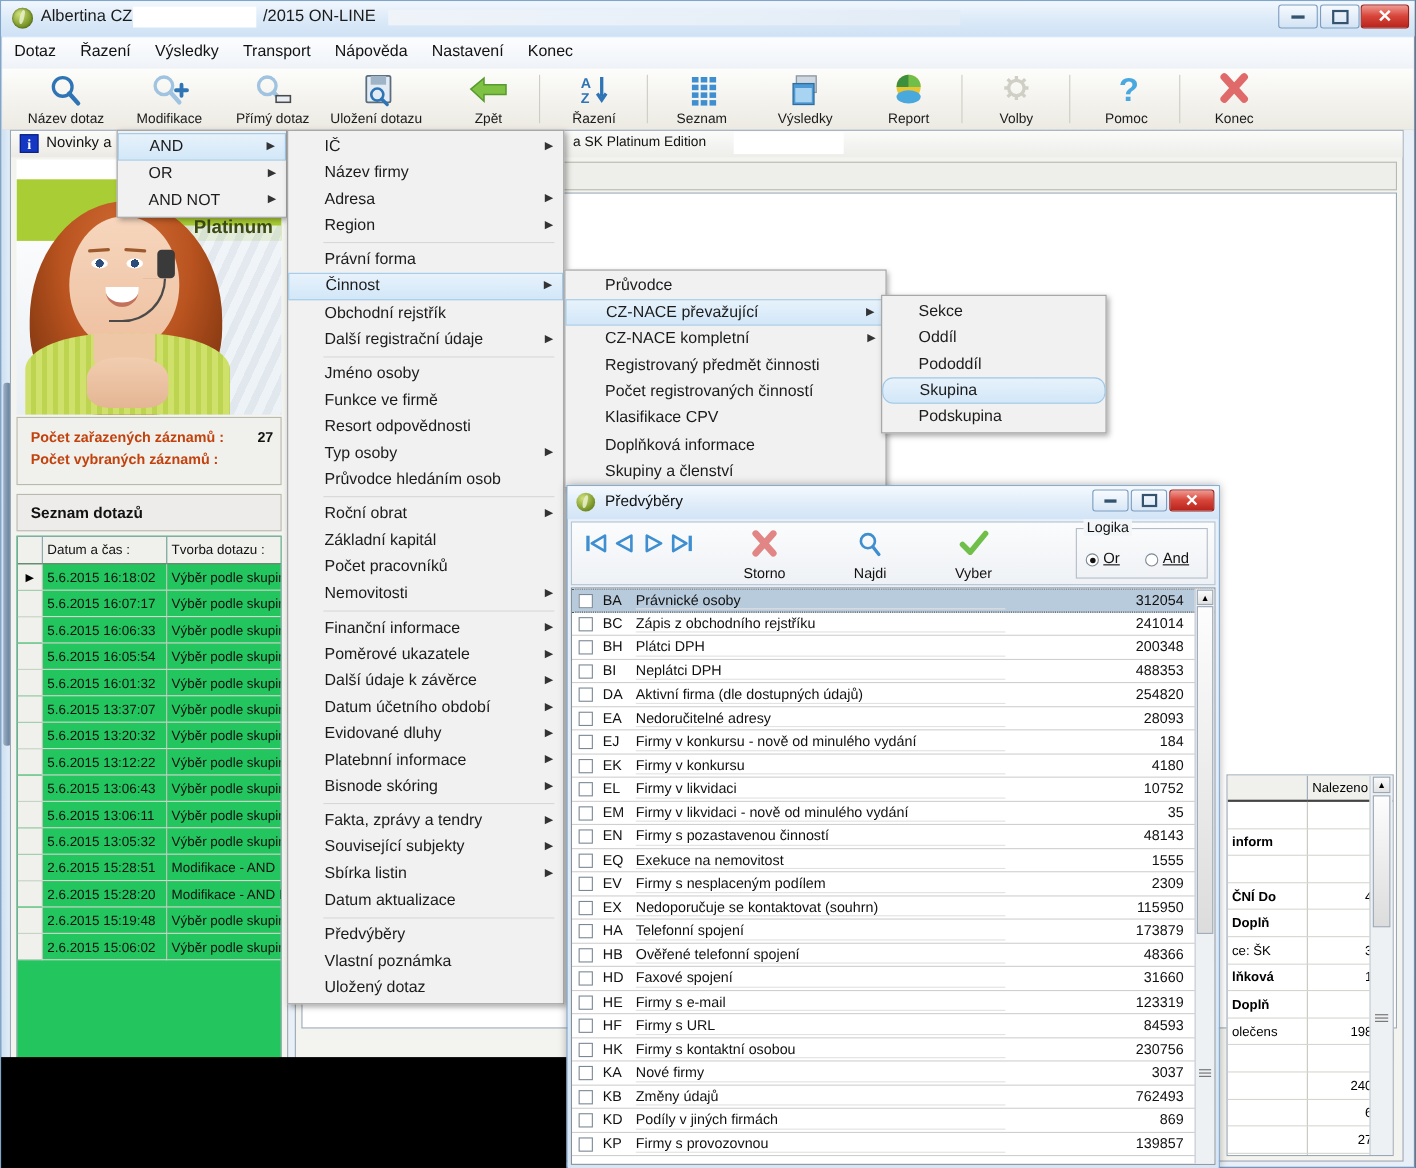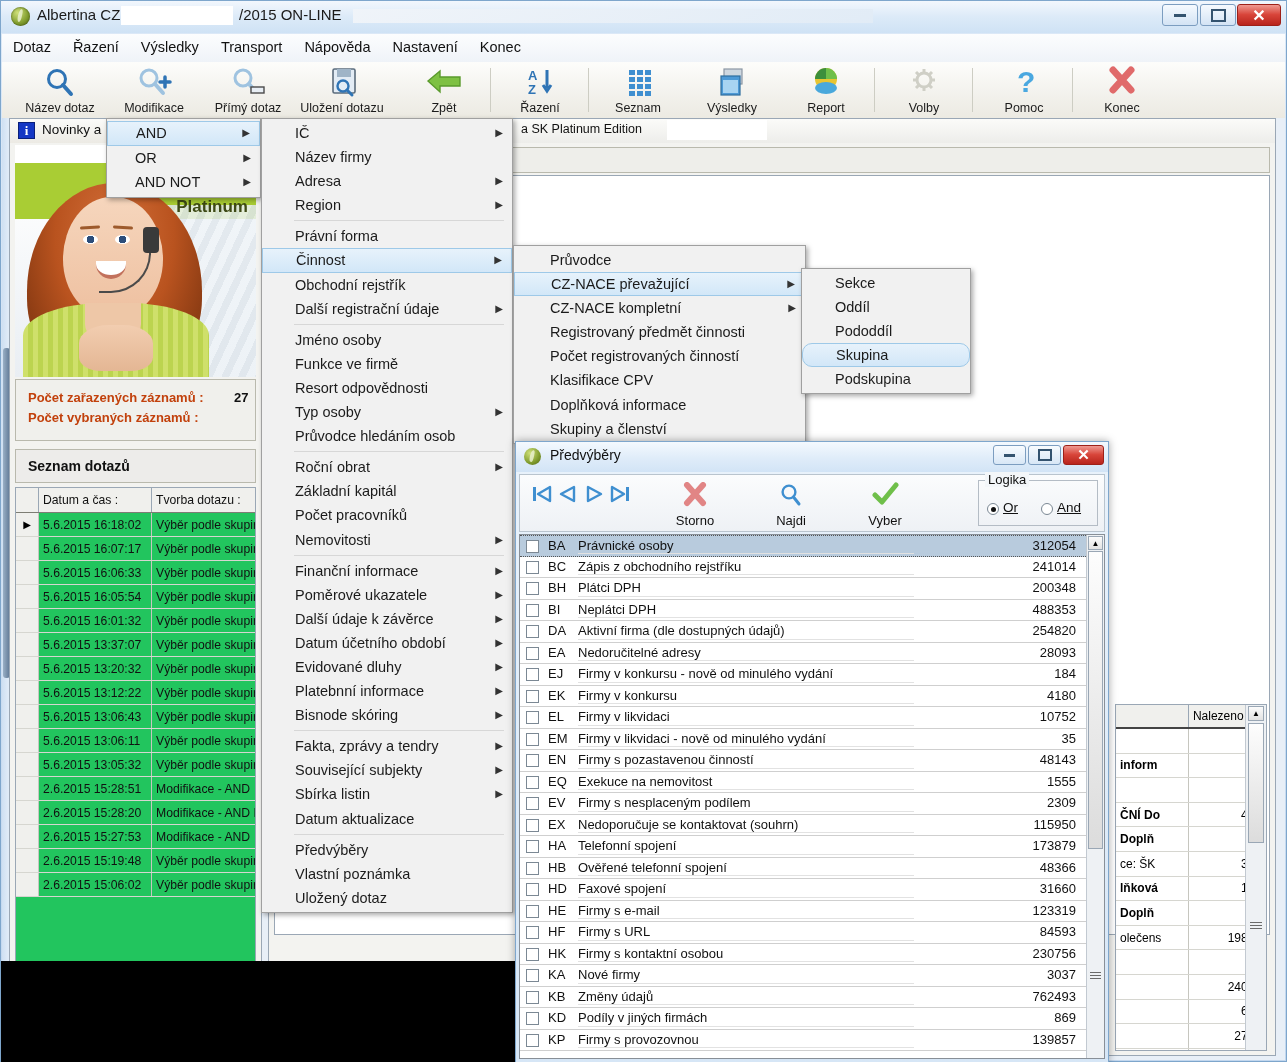--- a/index.html
+++ b/index.html
@@ -225,21 +225,21 @@
   #menu-fields{left:260px;top:117px;width:252px;}
   #menu-fields .mrow{height:24.1px;line-height:24.1px;}
   #menu-fields .mlabel{left:33px;}
   #menu-fields .mrow.hl{line-height:22px;}
 
   #menu-cinnost{left:512px;top:244px;width:293px;}
   #menu-cinnost .mrow{height:24.1px;line-height:24.1px;}
   #menu-cinnost .mlabel{left:36px;}
   #menu-cinnost .mrow.hl{line-height:22px;}
 
-  #menu-nace{left:800px;top:267px;width:170px;}
+  #menu-nace{left:800px;top:267px;width:205px;}
   #menu-nace .mrow{height:24.1px;line-height:24.1px;}
   #menu-nace .mlabel{left:33px;}
   #menu-nace .mrow.hl{line-height:22px;border-radius:10px;}
 
   
   #dialog{
     position:absolute;left:514px;top:440px;width:594px;height:622px;
     background:linear-gradient(180deg,#e9f2fb,#d6e6f6);
     border:1px solid #7ea6cc;box-sizing:border-box;
     box-shadow:0 0 8px rgba(0,0,0,.35);
@@ -604,25 +604,20 @@
                 <td class="lcol-date">2.6.2015 15:28:51</td>
                 <td class="lcol-make">Modifikace - AND</td>
               </tr>
               <tr>
                 <td class="lcol-arrow row-arrow"></td>
                 <td class="lcol-date">2.6.2015 15:28:20</td>
                 <td class="lcol-make">Modifikace - AND N</td>
               </tr>
               <tr>
                 <td class="lcol-arrow row-arrow"></td>
-                <td class="lcol-date">2.6.2015 15:27:53</td>
-                <td class="lcol-make">Modifikace - AND</td>
-              </tr>
-              <tr>
-                <td class="lcol-arrow row-arrow"></td>
                 <td class="lcol-date">2.6.2015 15:19:48</td>
                 <td class="lcol-make">Výběr podle skupir</td>
               </tr>
               <tr>
                 <td class="lcol-arrow row-arrow"></td>
                 <td class="lcol-date">2.6.2015 15:06:02</td>
                 <td class="lcol-make">Výběr podle skupir</td>
               </tr>
             </tbody>
         </table>

